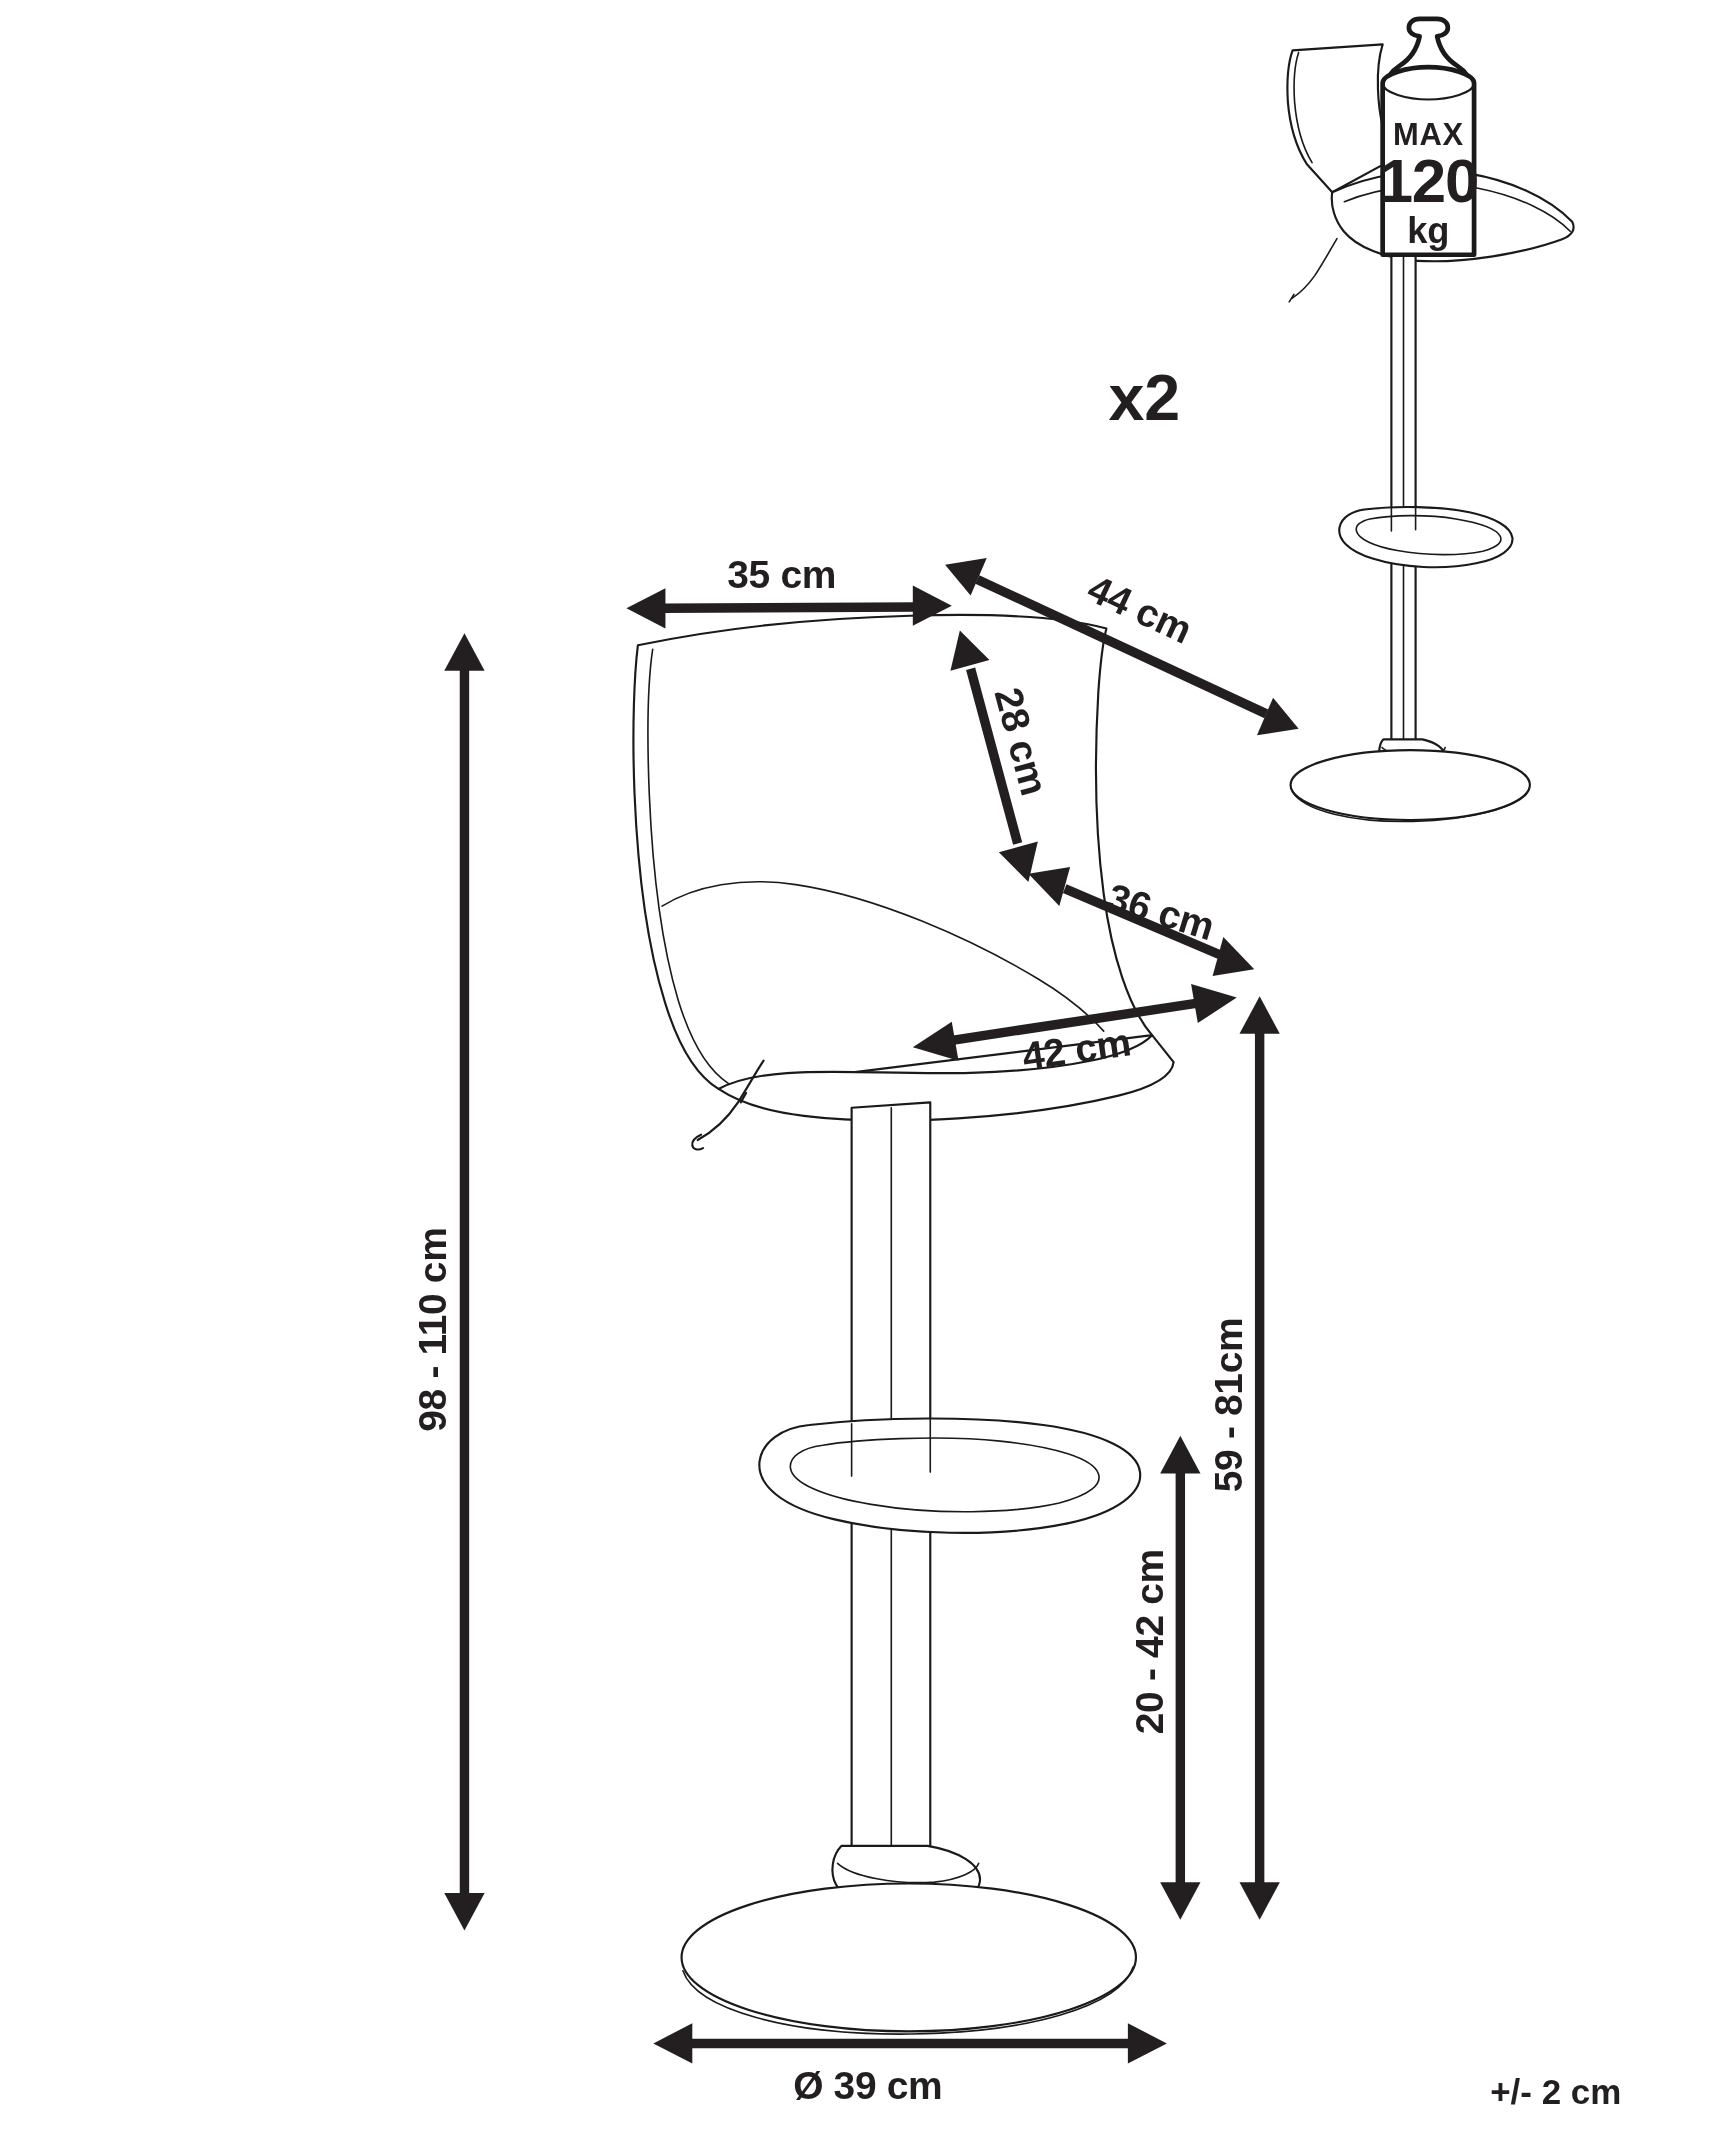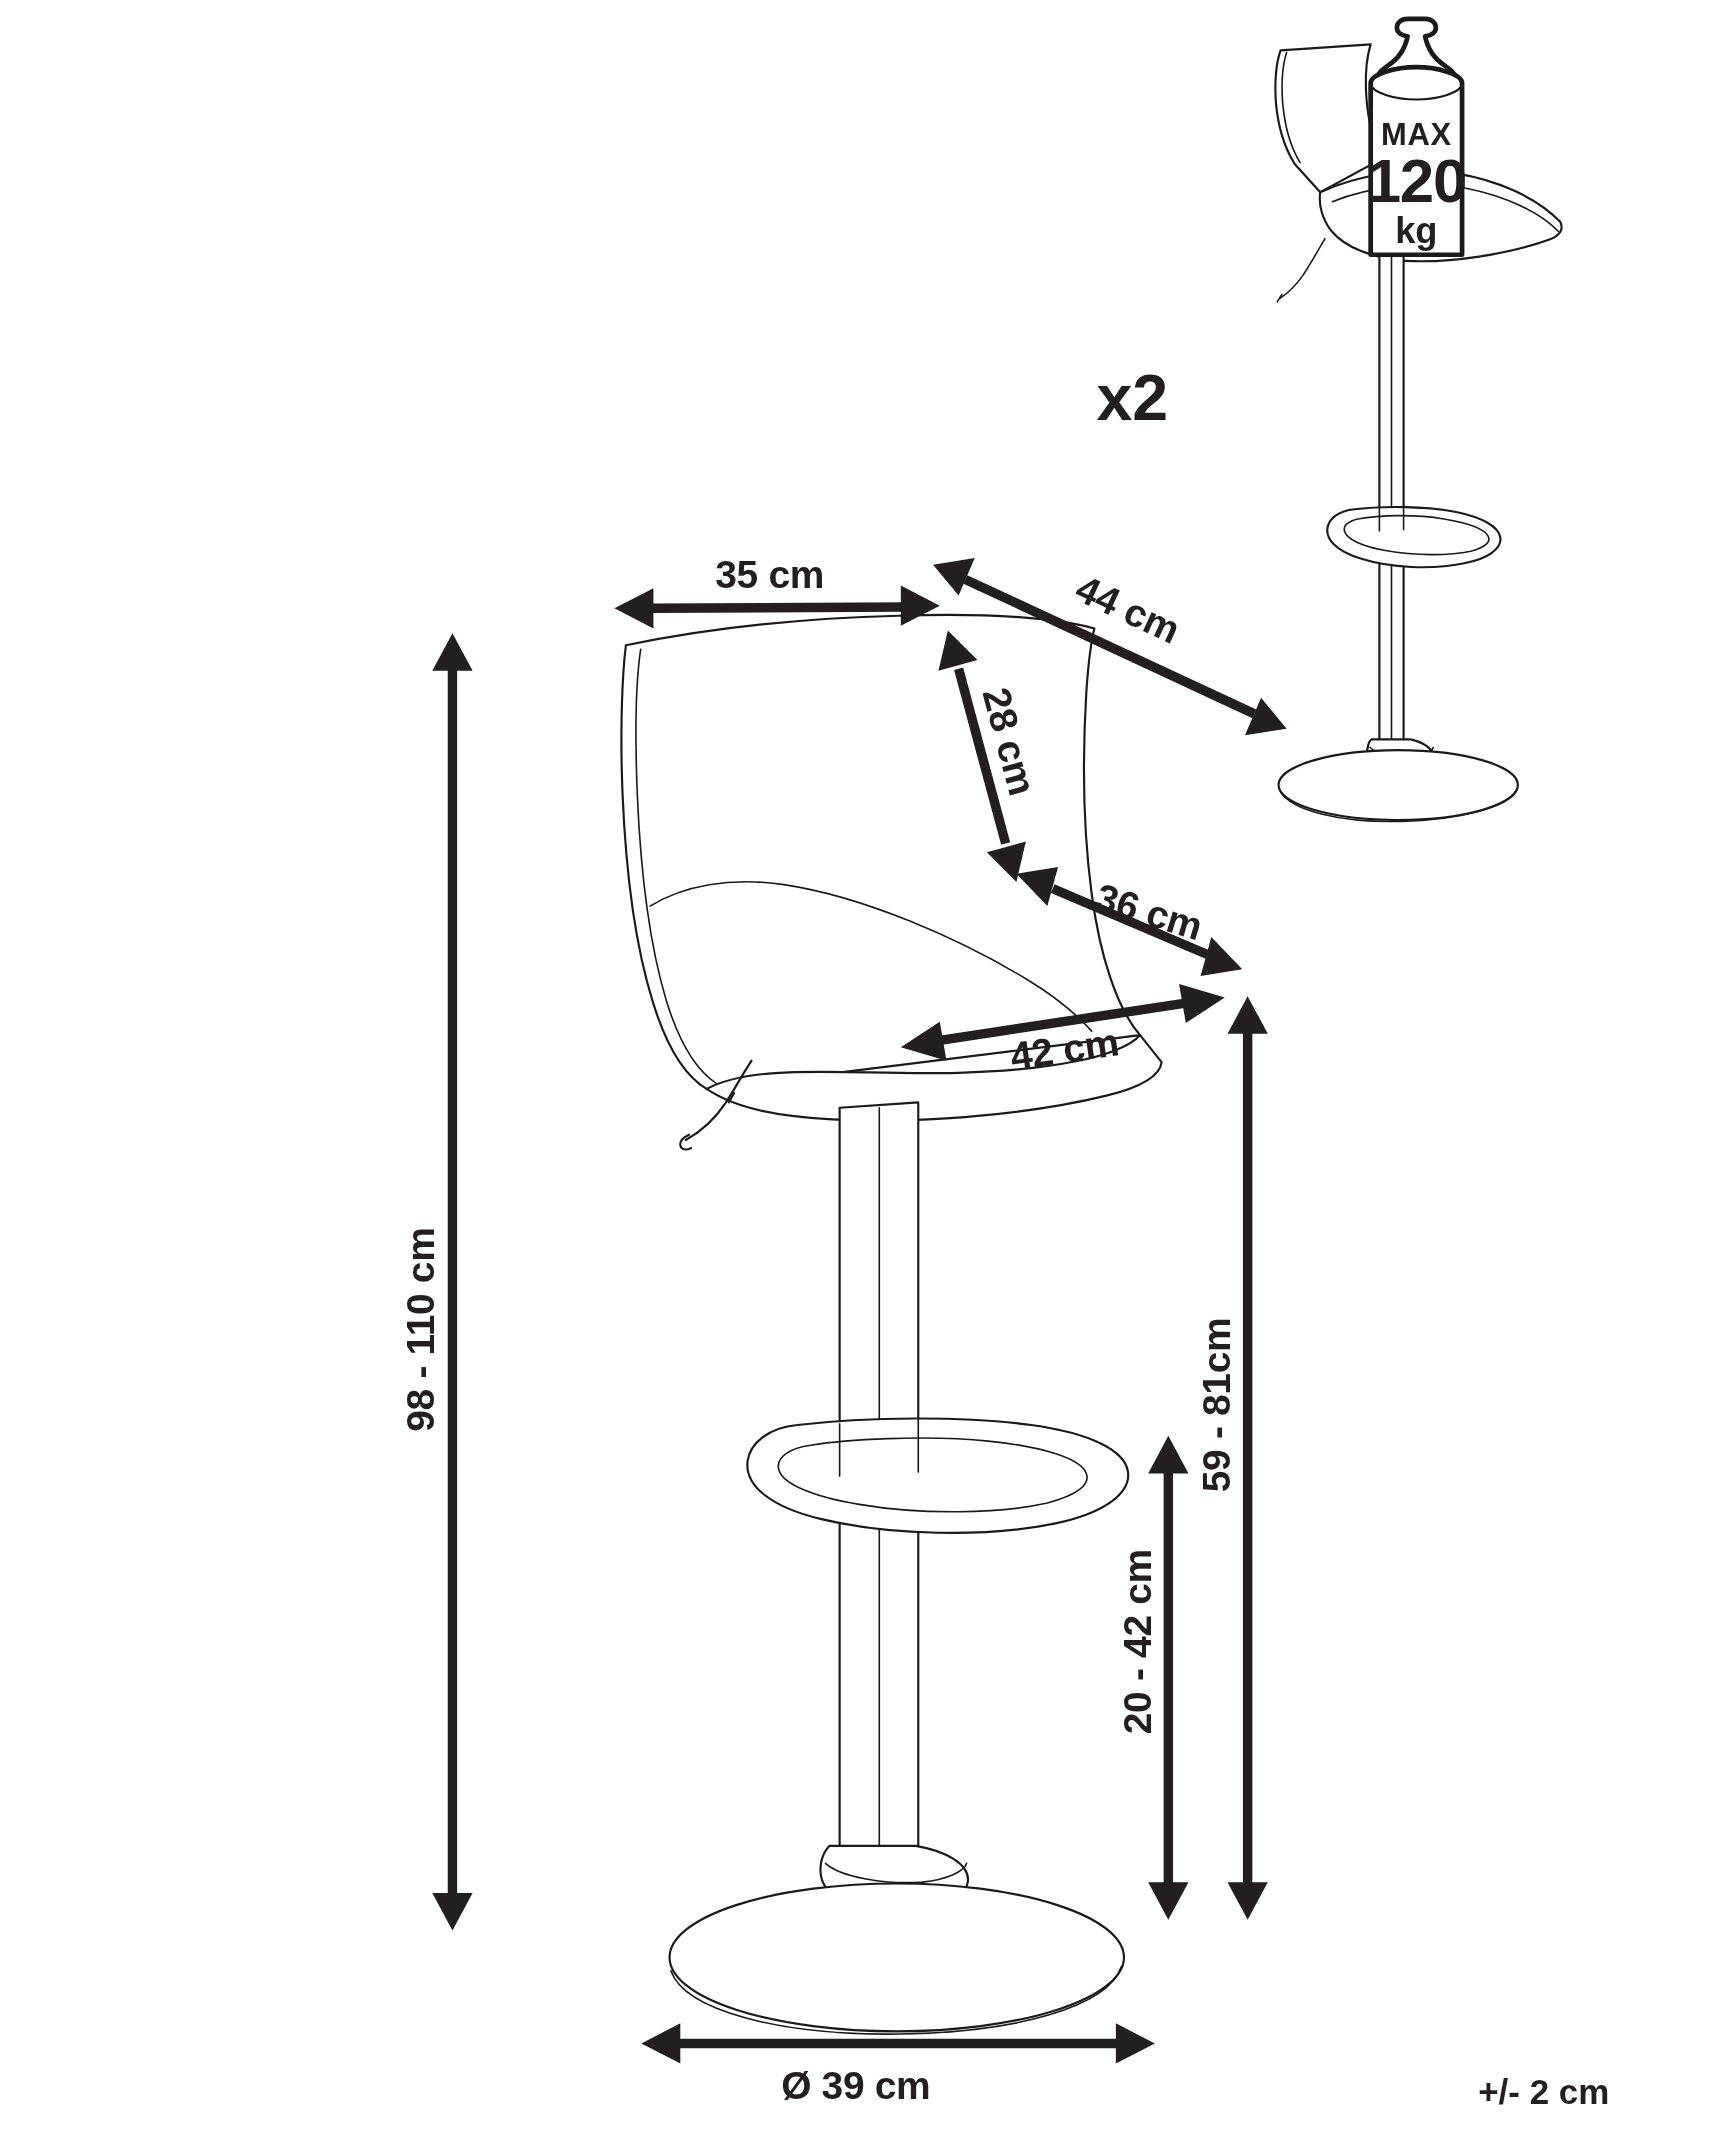--- a/index.html
+++ b/index.html
@@ -10,21 +10,21 @@
   }
   body {
     width: 1721px;
     height: 2151px;
     position: relative;
     overflow: hidden;
     font-family: "Liberation Sans", sans-serif;
   }
   #diagram-root {
     position: absolute;
-    left: 4px; top: 0;
+    left: 16px; top: 0;
     width: 1627px;
     height: 2151px;
   }
   svg.sheet {
     display: block;
     width: 1721px;
     height: 2151px;
   }
   
   .outline {

